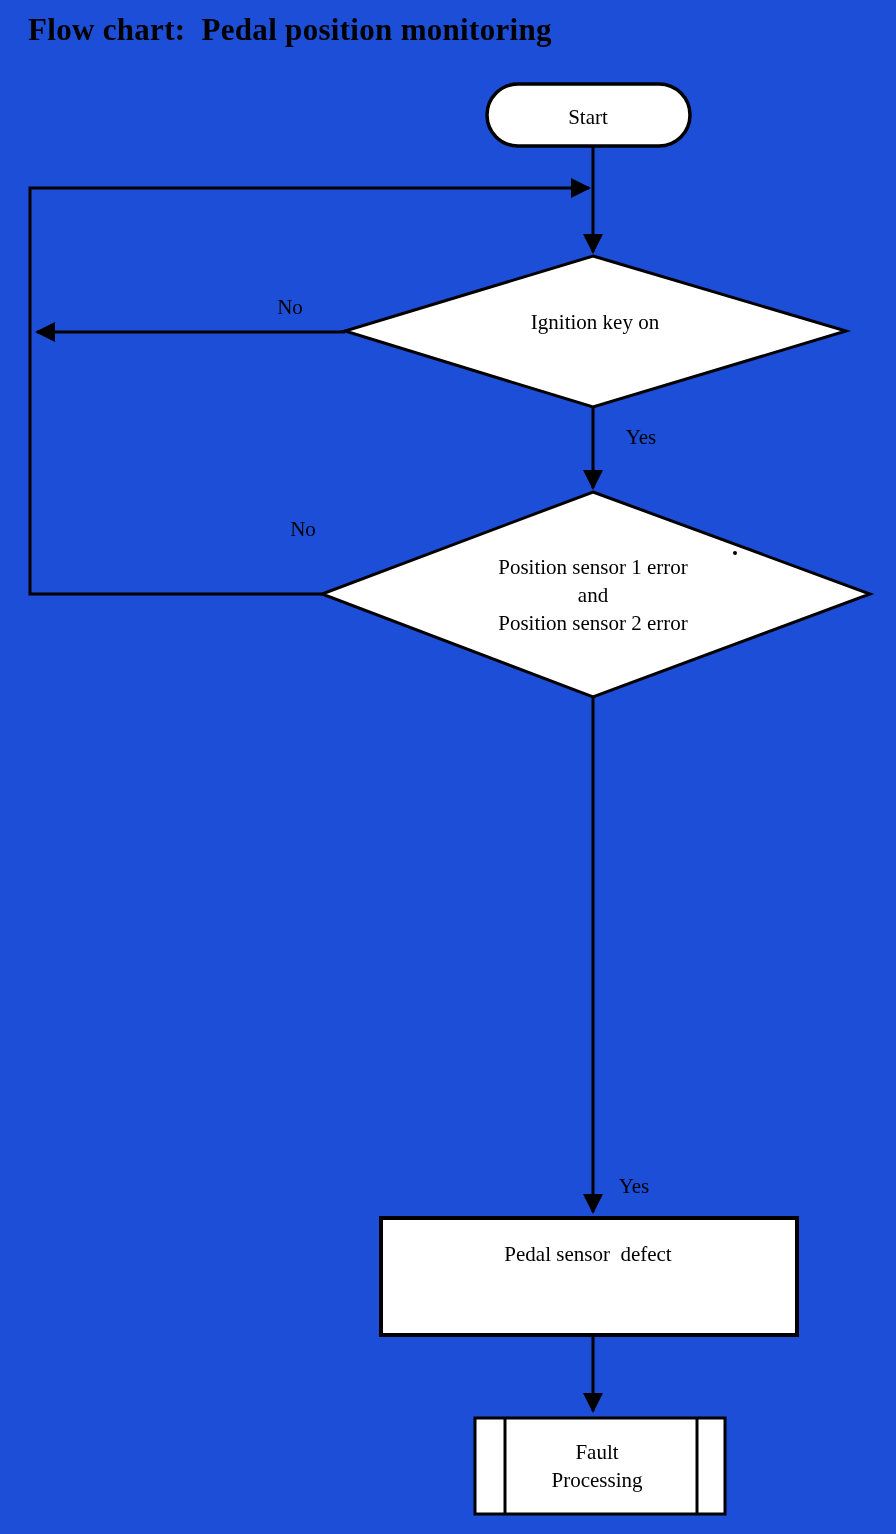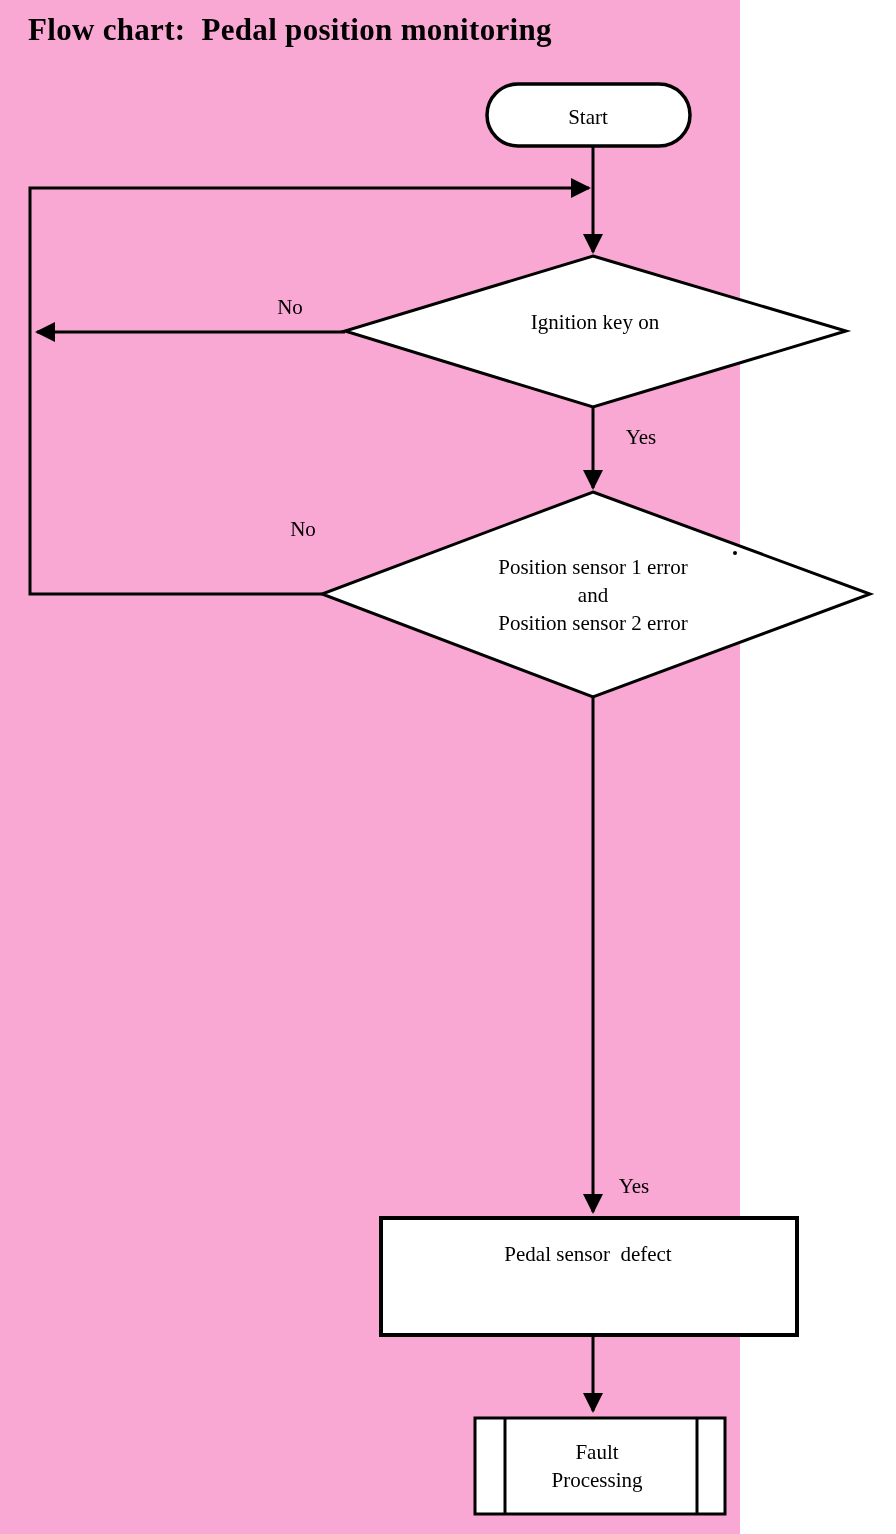--- a/index.html
+++ b/index.html
@@ -1,20 +1,20 @@
 <!DOCTYPE html>
 <html><head>
 <meta charset="utf-8">
 <style>
   html, body { margin: 0; padding: 0; background: #ffffff; }
   .canvas {
     position: relative;
-    width: 740px;
+    width: 896px;
     height: 1534px;
-    background: #f9a8d4;
+    background: #1d4ed8;
     font-family: "Liberation Serif", serif;
   }
   svg { display: block; }
   svg text {
     fill: #000000;
     white-space: pre;
     font-family: "Liberation Serif", serif;
   }
   .title-text { font-size: 31px; font-weight: bold; letter-spacing: 0.3px; }
   .node-text  { font-size: 21px; }

